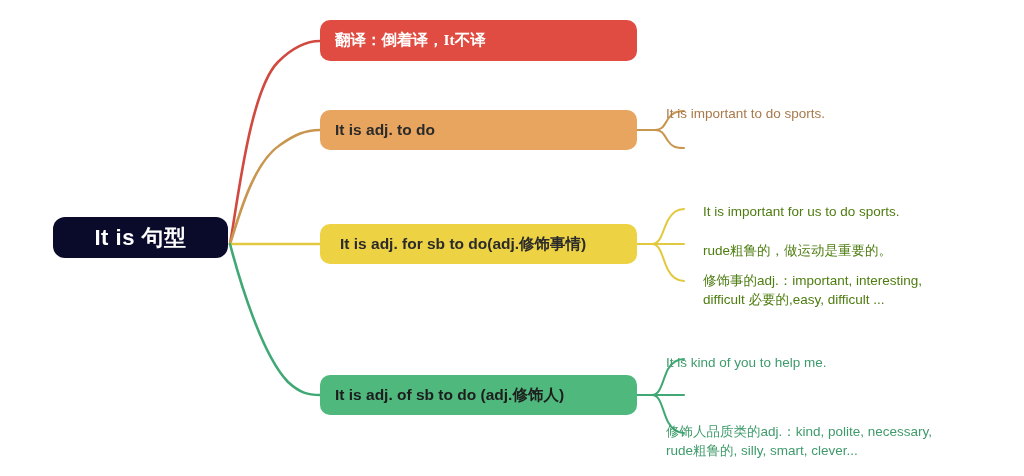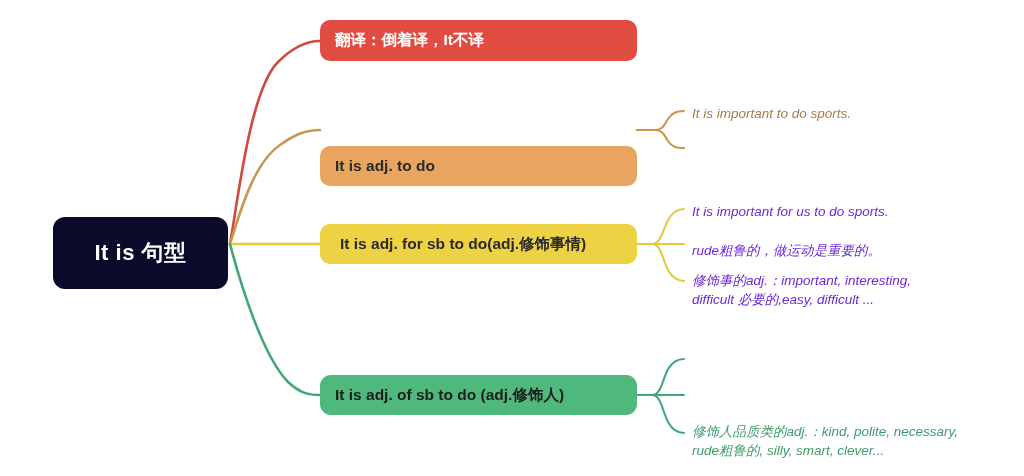--- a/index.html
+++ b/index.html
@@ -39,21 +39,21 @@
   .node-label {
     display: block;
     white-space: nowrap;
   }
 
   
   #root-node {
     left: 53px;
     top: 217px;
     width: 175px;
-    height: 72px;
+    height: 41px;
     background: #0a0a2a;
     border-radius: 12px;
     justify-content: center;
   }
   #root-node .node-label {
     color: #ffffff;
     font-size: 22px;
     font-weight: 700;
     letter-spacing: 0.5px;
   }
@@ -69,57 +69,55 @@
     font-size: 15.5px;
     font-weight: 700;
   }
   #branch-node-0 {
     top: 20px;
     height: 41px;
     background: #e04c41;
   }
   #branch-node-0 .node-label {
     color: #ffffff;
+    font-family: Liberation Serif, serif;
   }
   #branch-node-1 {
     top: 110px;
     background: #e8a55f;
-    margin-top: 36px;
   }
   #branch-node-1 .node-label {
     color: #2b2b2b;
   }
   #branch-node-2 {
     top: 224px;
     background: #edd244;
     padding-left: 20px;
   }
   #branch-node-2 .node-label {
     color: #2b2b2b;
   }
   #branch-node-3 {
     top: 375px;
     background: #4fb87d;
-    border-radius: 11px;
   }
   #branch-node-3 .node-label {
     color: #1d1d1d;
   }
 
   
   .leaf {
     position: absolute;
-    left: 692px;
+    left: 666px;
     font-size: 13.5px;
     line-height: 19px;
     white-space: pre-line;
-    font-style: italic;
   }
   .leaf.orange { color: #a8794a; }
-  .leaf.yellow { color: #6d28d9; }
+  .leaf.yellow { color: #4d7c0f; margin-left: 37px; }
   .leaf.green  { color: #3f9b6b; }
 
   #leaf-o-0 { top: 104px; }
   #leaf-o-1 { top: 138px; }
 
   #leaf-y-0 { top: 202px; }
   #leaf-y-1 { top: 241px; }
   #leaf-y-2 { top: 271px; }
 
   #leaf-g-0 { top: 353px; }
@@ -173,16 +171,17 @@
     <span class="node-label">It is adj. of sb to do (adj.修饰人)</span>
   </div>
 
   <div class="leaf orange" id="leaf-o-0">It is important to do sports.</div>
 
   <div class="leaf yellow" id="leaf-y-0">It is important for us to do sports.</div>
   <div class="leaf yellow" id="leaf-y-1">rude粗鲁的，做运动是重要的。</div>
   <div class="leaf yellow" id="leaf-y-2">修饰事的adj.：important, interesting,
 difficult 必要的,easy, difficult ...</div>
 
+  <div class="leaf green" id="leaf-g-0">It is kind of you to help me.</div>
   <div class="leaf green" id="leaf-g-2">修饰人品质类的adj.：kind, polite, necessary,
 rude粗鲁的, silly, smart, clever...</div>
 
 </div>
 
 </body></html>

